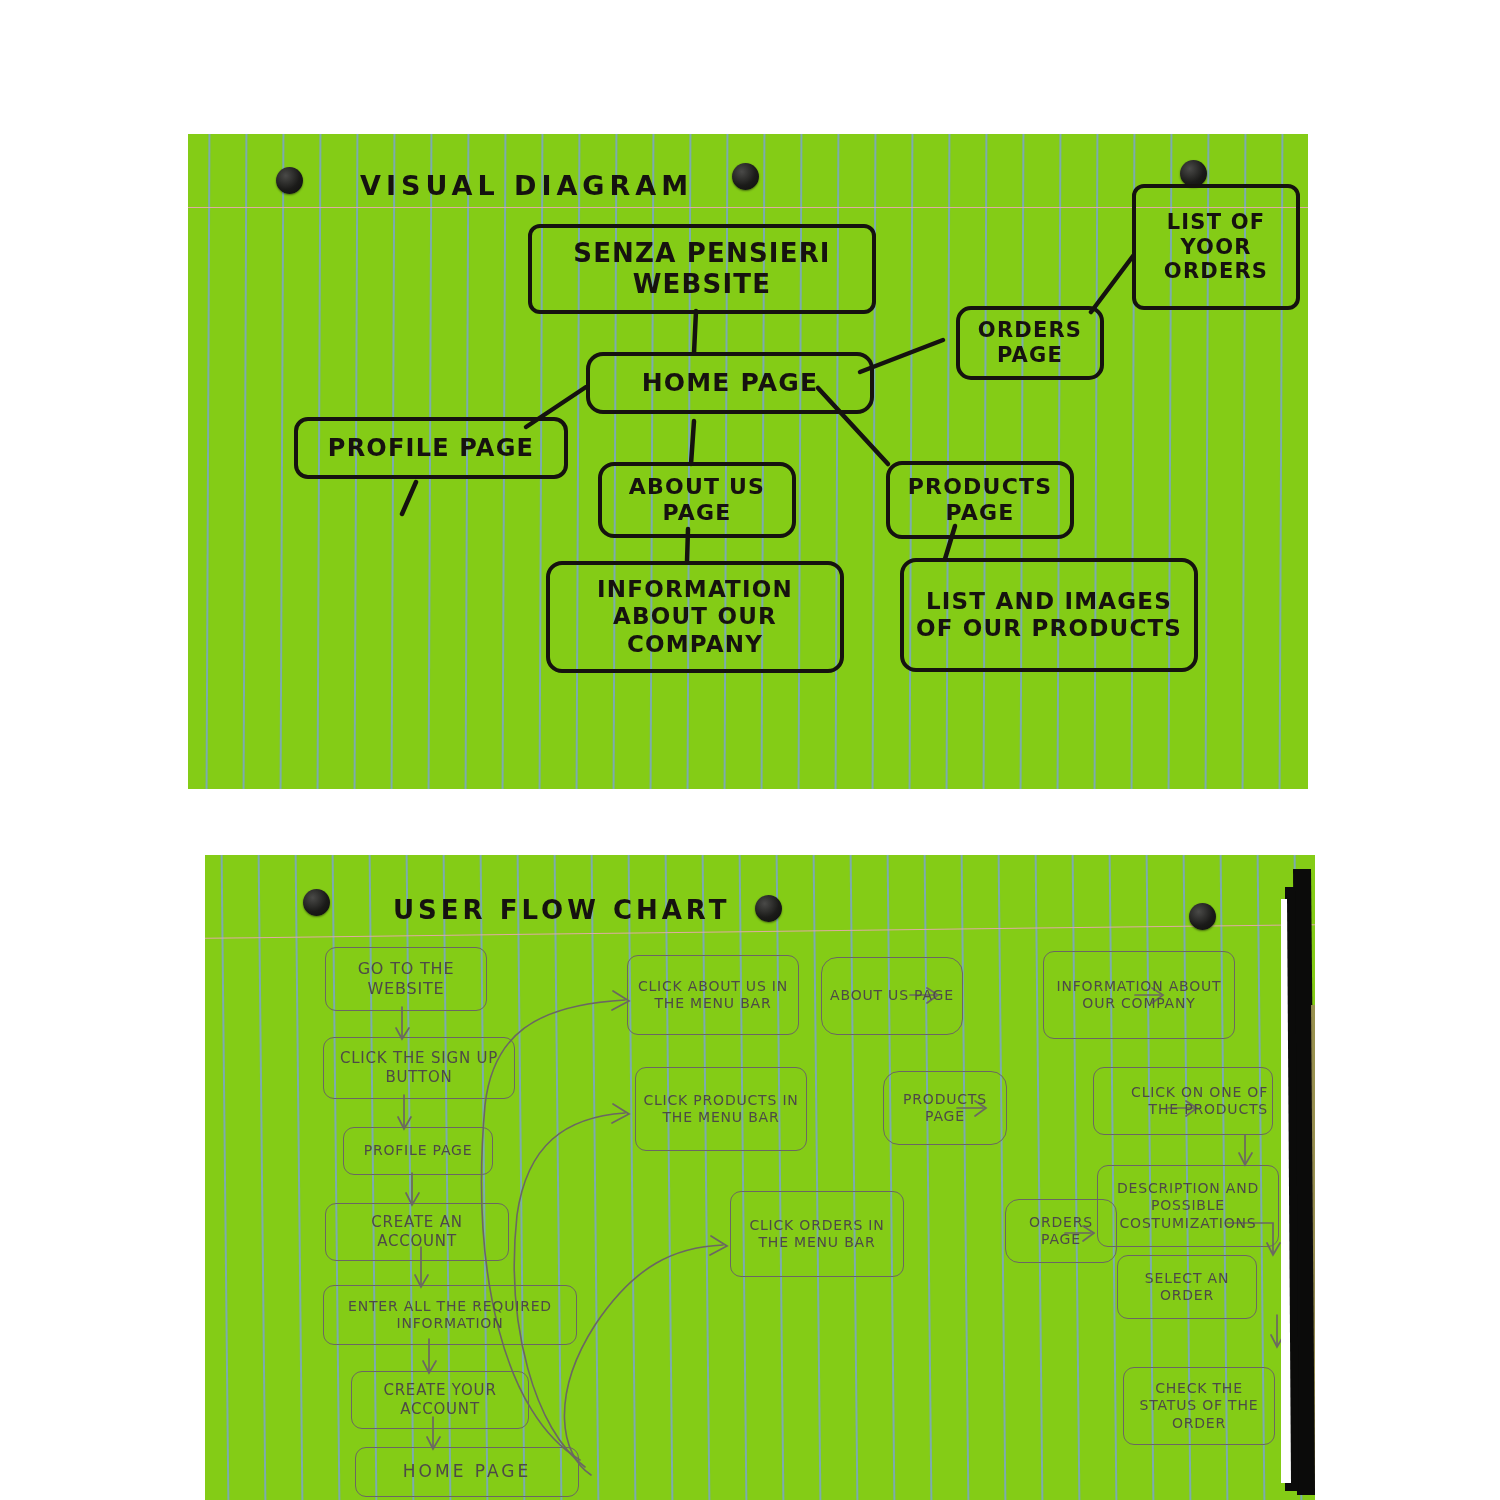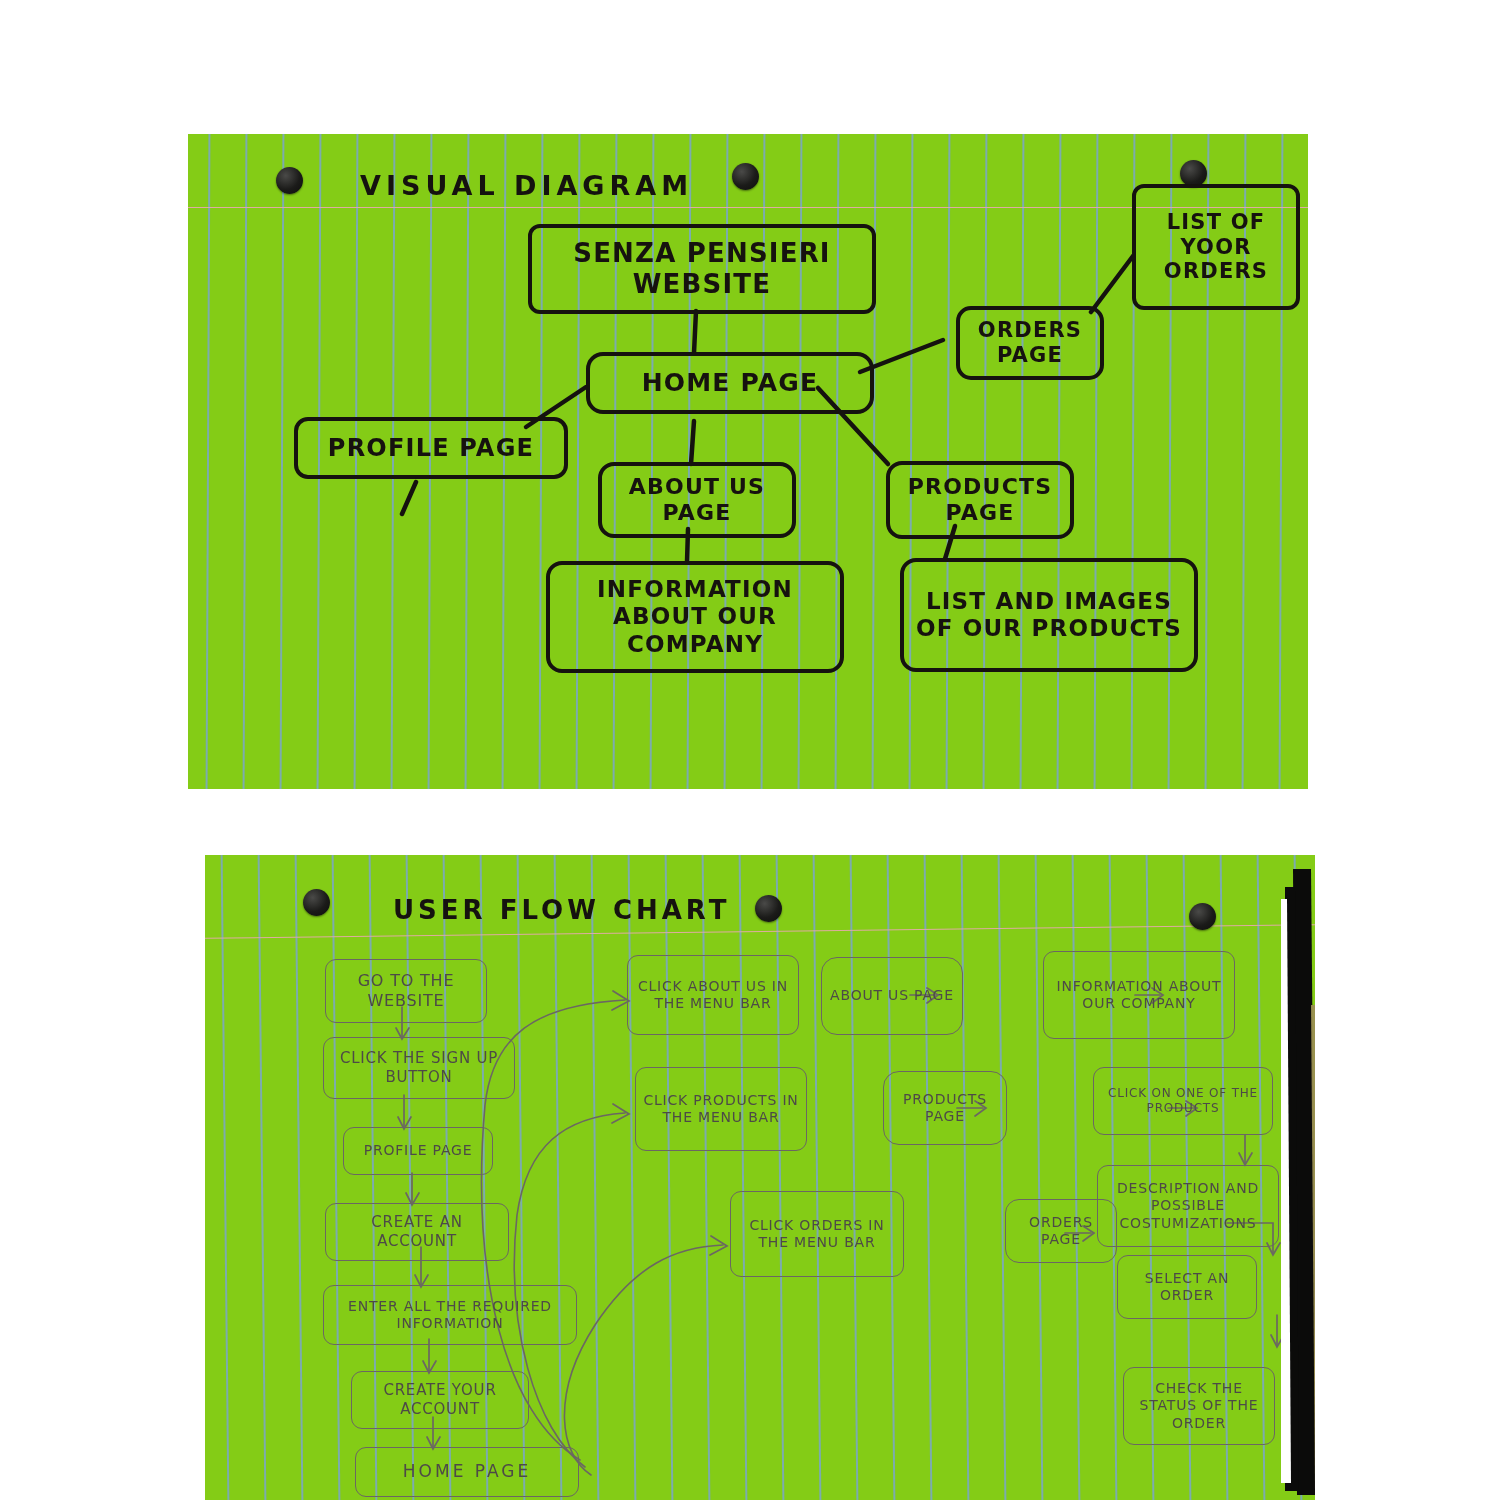--- a/index.html
+++ b/index.html
@@ -236,21 +236,21 @@
           <path d="M 878,371 L 889,378 L 878,386"></path>
 
         <path d="M 1022,368 L 1068,368 L 1068,398"></path>
           <path d="M 1062,388 L 1068,400 L 1075,388"></path>
 
         <path d="M 1072,460 L 1072,490"></path>
           <path d="M 1066,480 L 1072,492 L 1079,480"></path>
       </g>
     </svg>
 
-    <div class="pbox" style="left:120px;top:92px;width:160px;height:62px;font-size:16px;margin-top:12px;">
+    <div class="pbox" style="left:120px;top:92px;width:160px;height:62px;font-size:16px;">
       <span>GO TO THE WEBSITE</span>
     </div>
     <div class="pbox" style="left:118px;top:182px;width:190px;height:60px;font-size:15px;">
       <span>CLICK THE SIGN UP BUTTON</span>
     </div>
     <div class="pbox" style="left:138px;top:272px;width:148px;height:46px;font-size:14px;">
       <span>PROFILE PAGE</span>
     </div>
     <div class="pbox" style="left:120px;top:348px;width:182px;height:56px;font-size:15px;">
       <span>CREATE AN ACCOUNT</span>
@@ -274,21 +274,21 @@
     <div class="pbox" style="left:838px;top:96px;width:190px;height:86px;font-size:14px;">
       <span>INFORMATION ABOUT OUR COMPANY</span>
     </div>
 
     <div class="pbox" style="left:430px;top:212px;width:170px;height:82px;font-size:14px;">
       <span>CLICK PRODUCTS IN THE MENU BAR</span>
     </div>
     <div class="pbox" style="left:678px;top:216px;width:122px;height:72px;font-size:14px;border-radius:16px;">
       <span>PRODUCTS PAGE</span>
     </div>
-    <div class="pbox" style="left:888px;top:212px;width:178px;height:66px;font-size:12px;">
+    <div class="pbox" style="left:888px;top:212px;width:178px;height:66px;font-size:14px;text-align:right;">
       <span>CLICK ON ONE OF THE PRODUCTS</span>
     </div>
     <div class="pbox" style="left:892px;top:310px;width:180px;height:80px;font-size:14px;">
       <span>DESCRIPTION AND POSSIBLE COSTUMIZATIONS</span>
     </div>
 
     <div class="pbox" style="left:525px;top:336px;width:172px;height:84px;font-size:14px;">
       <span>CLICK ORDERS IN THE MENU BAR</span>
     </div>
     <div class="pbox" style="left:800px;top:344px;width:110px;height:62px;font-size:14px;border-radius:14px;">

